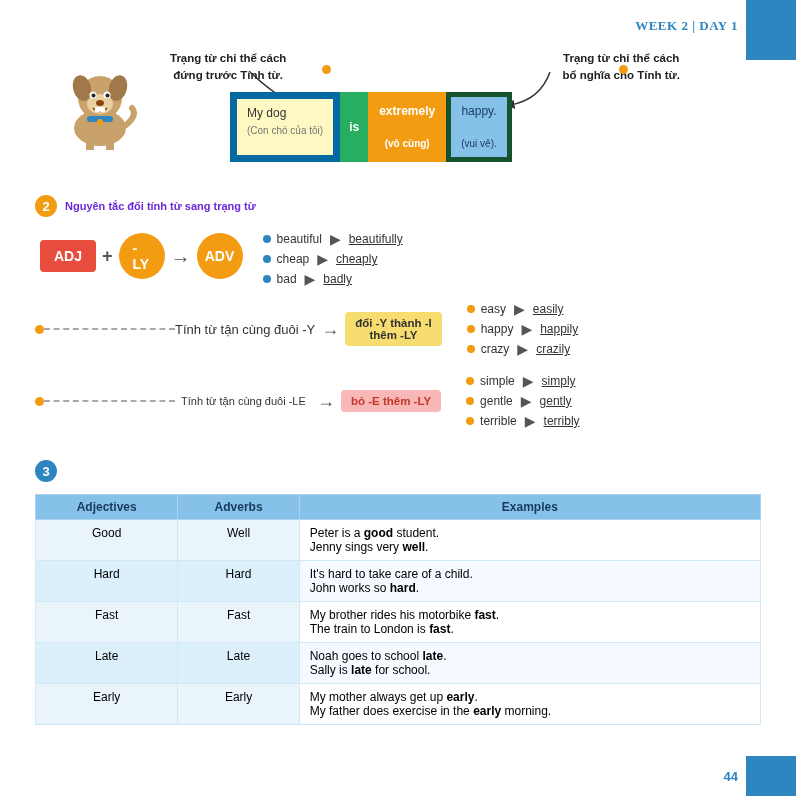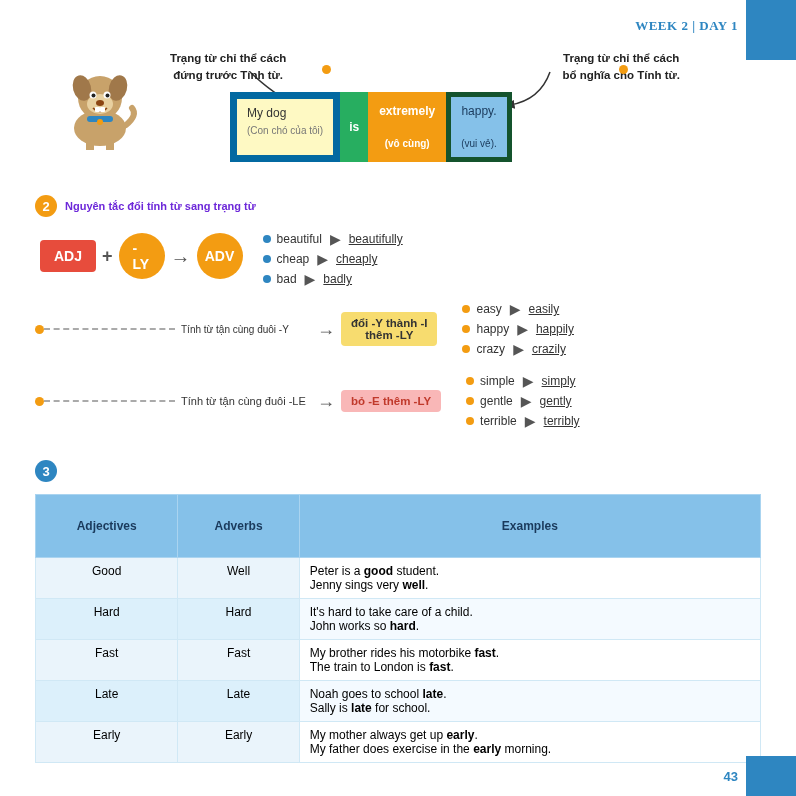--- a/index.html
+++ b/index.html
@@ -176,21 +176,21 @@
     .adv-table {
       width: 100%;
       border-collapse: collapse;
       font-size: 12px;
       margin-top: 8px;
     }
     .adv-table th {
       background: #85C1E9;
       color: #1a3a5c;
       font-weight: bold;
-      padding: 24px 10px;
+      padding: 5px 10px;
       border: 1px solid #aad4f0;
       text-align: center;
     }
     .adv-table td {
       border: 1px solid #d0e8f5;
       padding: 6px 10px;
       vertical-align: top;
       background: white;
     }
     .adv-table td:first-child,
@@ -358,21 +358,21 @@
     </div>
 
     <div style="margin-top:14px; display:flex; flex-direction:column; gap:16px;">
 
       <div style="display:flex; align-items:center; gap:0;">
 
         <div style="display:flex; align-items:center; gap:0; flex-shrink:0; width:140px;">
           <div style="width:9px;height:9px;background:#F39C12;border-radius:50%;flex-shrink:0;"></div>
           <div style="flex:1; border-top:2px dashed #aaa;"></div>
         </div>
-        <div style="font-size:10px; color:#333; white-space:nowrap; min-width:130px; margin-left:6px;">Tính từ tận cùng đuôi -Y</div>
+        <div style="font-size:13px; color:#333; white-space:nowrap; min-width:130px; ">Tính từ tận cùng đuôi -Y</div>
         <div style="font-size:18px;color:#555;margin:0 6px;">→</div>
         <div class="rule-box">
           <span>đổi -Y thành -I</span><br>
           <span>thêm -LY</span>
         </div>
 
         <div style="margin-left:25px; display:flex; flex-direction:column; gap:4px;">
           <div class="word-item">
             <div class="dot orange"></div>
             <span>easy</span>
@@ -474,17 +474,17 @@
           <td>Early</td>
           <td>Early</td>
           <td>
             My mother always get up <b>early</b>.<br>My father does exercise in the <b>early</b> morning.
           </td>
         </tr>
       </tbody>
     </table>
   </div>
 
-  <div class="page-num">43</div>
+  <div class="page-num">44</div>
 
   <div class="bottom-blue"></div>
 
 </div>
 
 </body></html>

